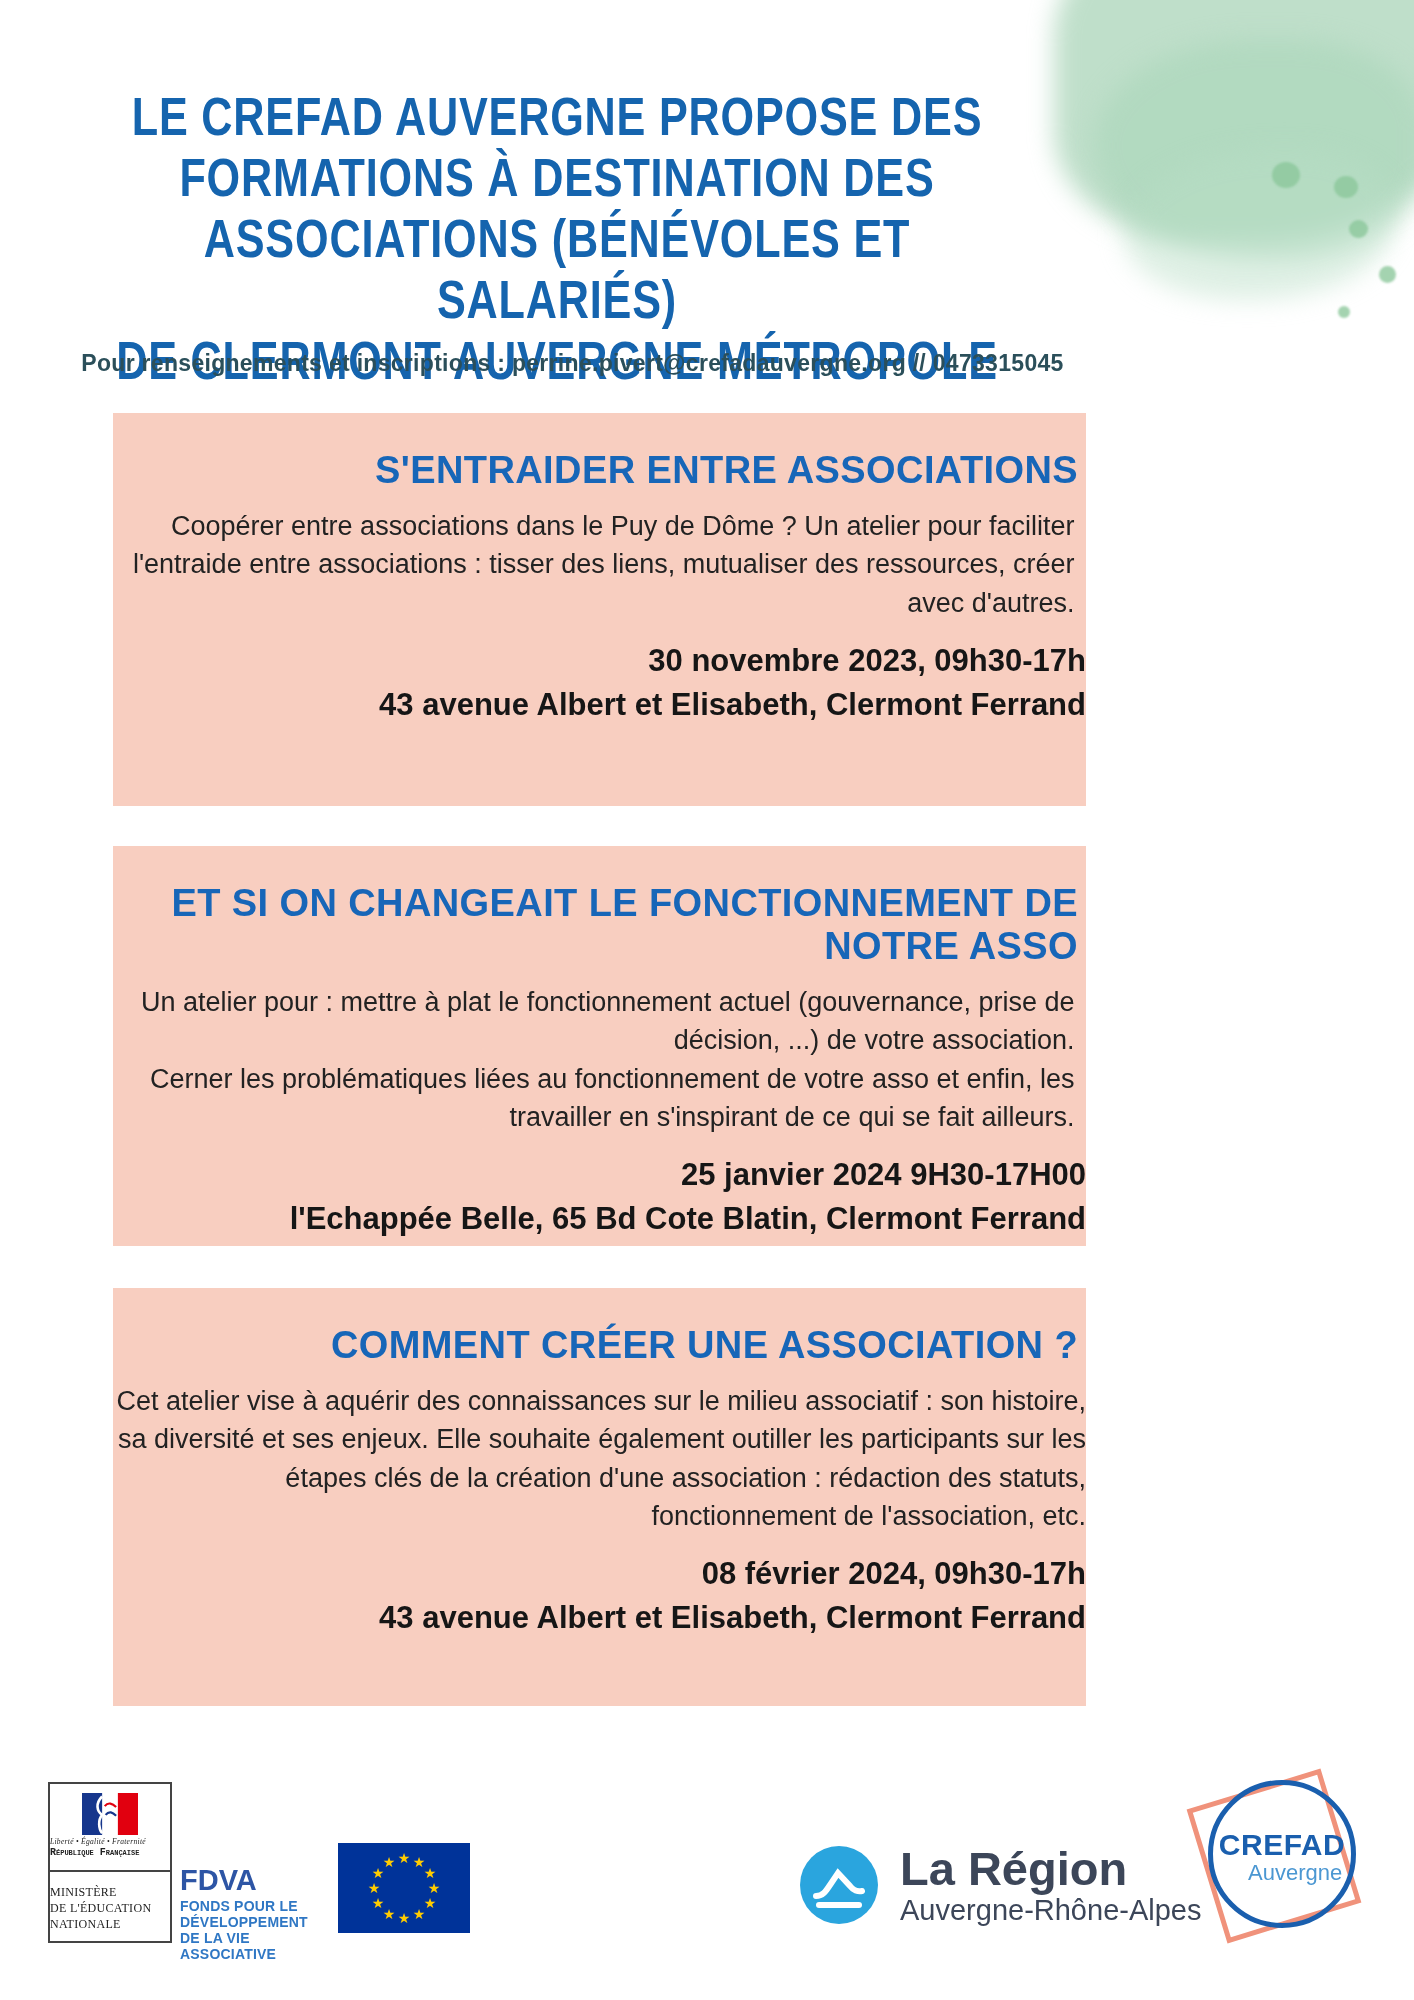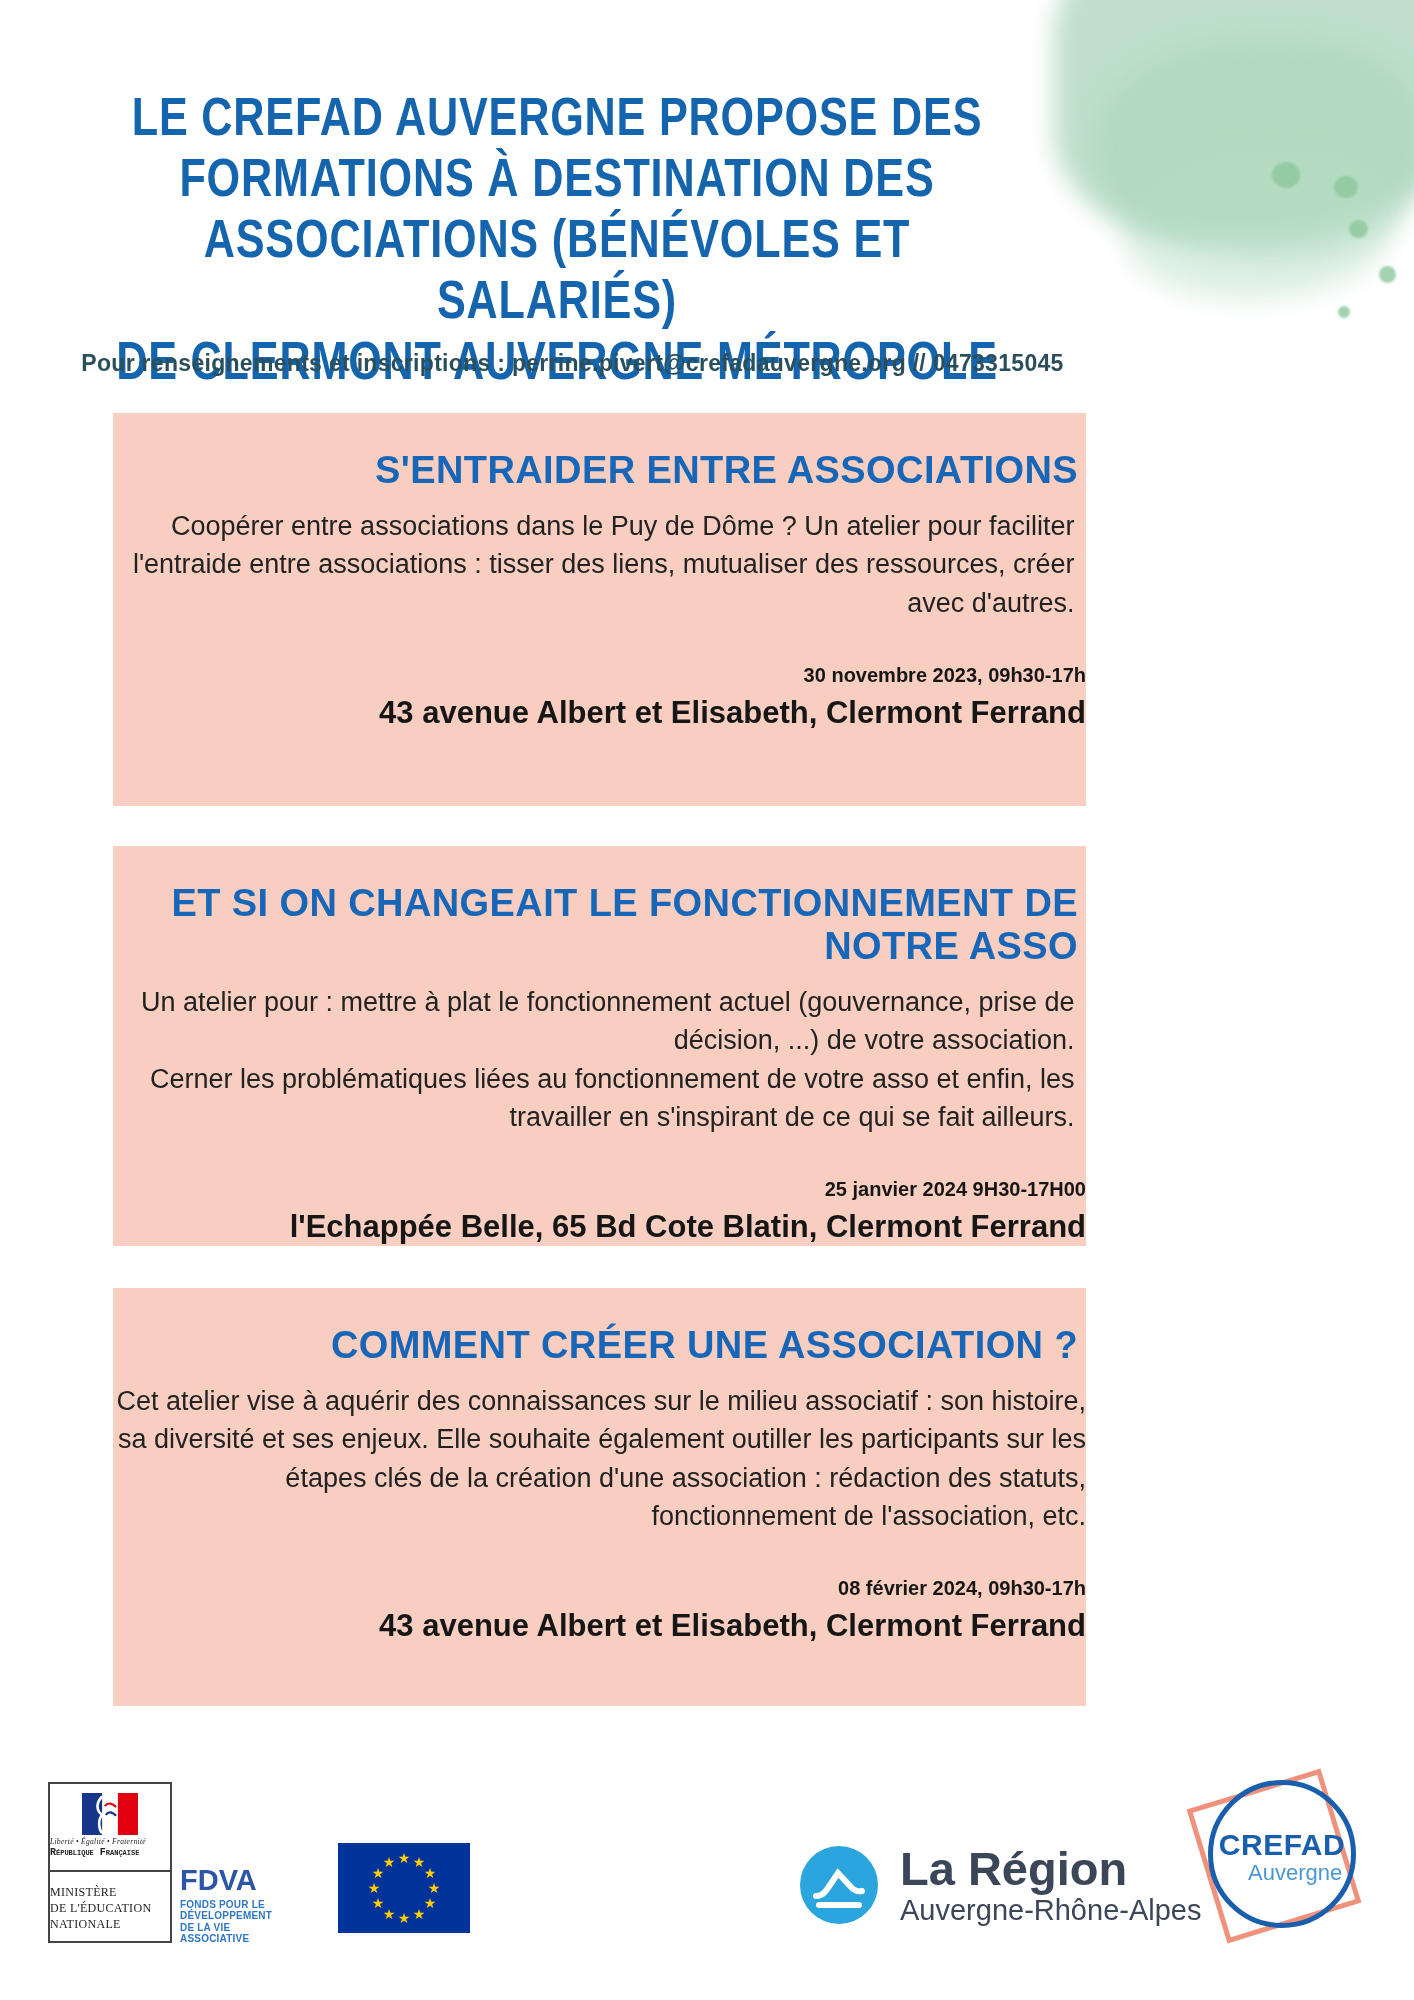--- a/index.html
+++ b/index.html
@@ -31,35 +31,35 @@
 
   
   .ws{position:absolute;left:113px;width:973px;background:#f8cec0;text-align:right;}
   #ws1{top:413px;height:393px;}
   #ws2{top:846px;height:400px;}
   #ws3{top:1288px;height:418px;}
   .ws-title{margin-top:36px;padding:0 8px;font-size:38px;font-weight:bold;color:#1766b8;letter-spacing:.4px;}
   .ws-body{margin:15px auto 0;max-width:950px;font-size:27px;line-height:1.42;color:#222222;}
   #ws3 .ws-body{max-width:1080px;}
   .ws-body p{margin:0;}
-  .ws-date{margin-top:42px;font-size:20px;font-weight:bold;color:#161616;}
+  .ws-date{margin-top:21px;font-size:31px;font-weight:bold;color:#161616;}
   .ws-place{margin-top:8px;font-size:31px;font-weight:bold;color:#161616;}
 
   
   .ministry{position:absolute;left:48px;top:1782px;width:124px;height:161px;border:2px solid #444444;
             background:#ffffff;box-sizing:border-box;text-align:left;}
   .min-top{height:79px;border-bottom:2px solid #444444;box-sizing:border-box;}
   .min-flag{margin:9px auto 2px;display:block;}
   .min-motto{font-family:"Liberation Serif", serif;font-style:italic;font-size:7.5px;color:#222;letter-spacing:.3px;}
   .min-rep{font-family:Liberation Mono, monospace;font-variant:small-caps;font-weight:bold;font-size:10px;color:#222;margin-top:1px;}
   .min-name{padding-top:12px;font-family:"Liberation Serif", serif;font-size:12px;line-height:1.35;color:#222;letter-spacing:.3px;}
 
   .fdva{position:absolute;left:180px;top:1866px;}
   .fdva-acro{font-size:29px;font-weight:bold;color:#2d55a5;line-height:1;}
-  .fdva-lines{margin-top:4px;font-size:10px;font-weight:bold;color:#2f77c4;line-height:1.14;letter-spacing:.2px;}
+  .fdva-lines{margin-top:4px;font-size:14px;font-weight:bold;color:#2f77c4;line-height:1.14;letter-spacing:.2px;}
 
   .eu{position:absolute;left:338px;top:1843px;display:flex;align-items:center;gap:18px;}
   .eu-flag{position:relative;width:132px;height:90px;background:#003399;}
   .eu-flag i{position:absolute;left:50%;top:50%;color:#ffcc00;font-style:normal;font-size:14px;line-height:0;}
   .eu-flag i:nth-child(1){transform:translate(-50%,-50%) rotate(0deg) translate(0,-30px) rotate(0deg);}
   .eu-flag i:nth-child(2){transform:translate(-50%,-50%) rotate(30deg) translate(0,-30px) rotate(-30deg);}
   .eu-flag i:nth-child(3){transform:translate(-50%,-50%) rotate(60deg) translate(0,-30px) rotate(-60deg);}
   .eu-flag i:nth-child(4){transform:translate(-50%,-50%) rotate(90deg) translate(0,-30px) rotate(-90deg);}
   .eu-flag i:nth-child(5){transform:translate(-50%,-50%) rotate(120deg) translate(0,-30px) rotate(-120deg);}
   .eu-flag i:nth-child(6){transform:translate(-50%,-50%) rotate(150deg) translate(0,-30px) rotate(-150deg);}

